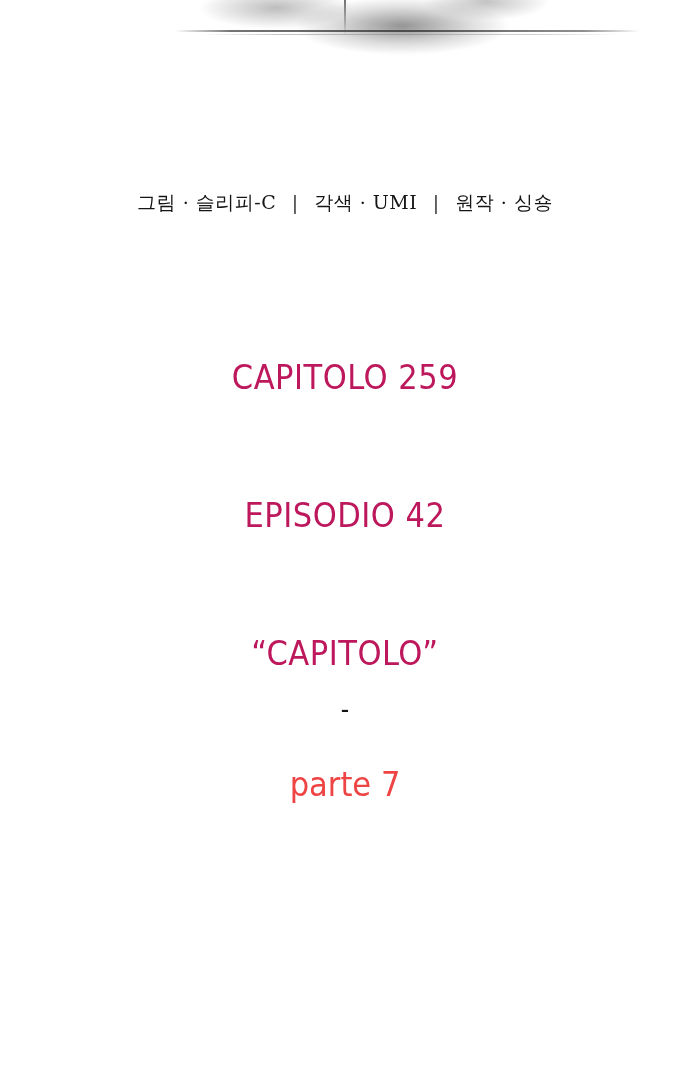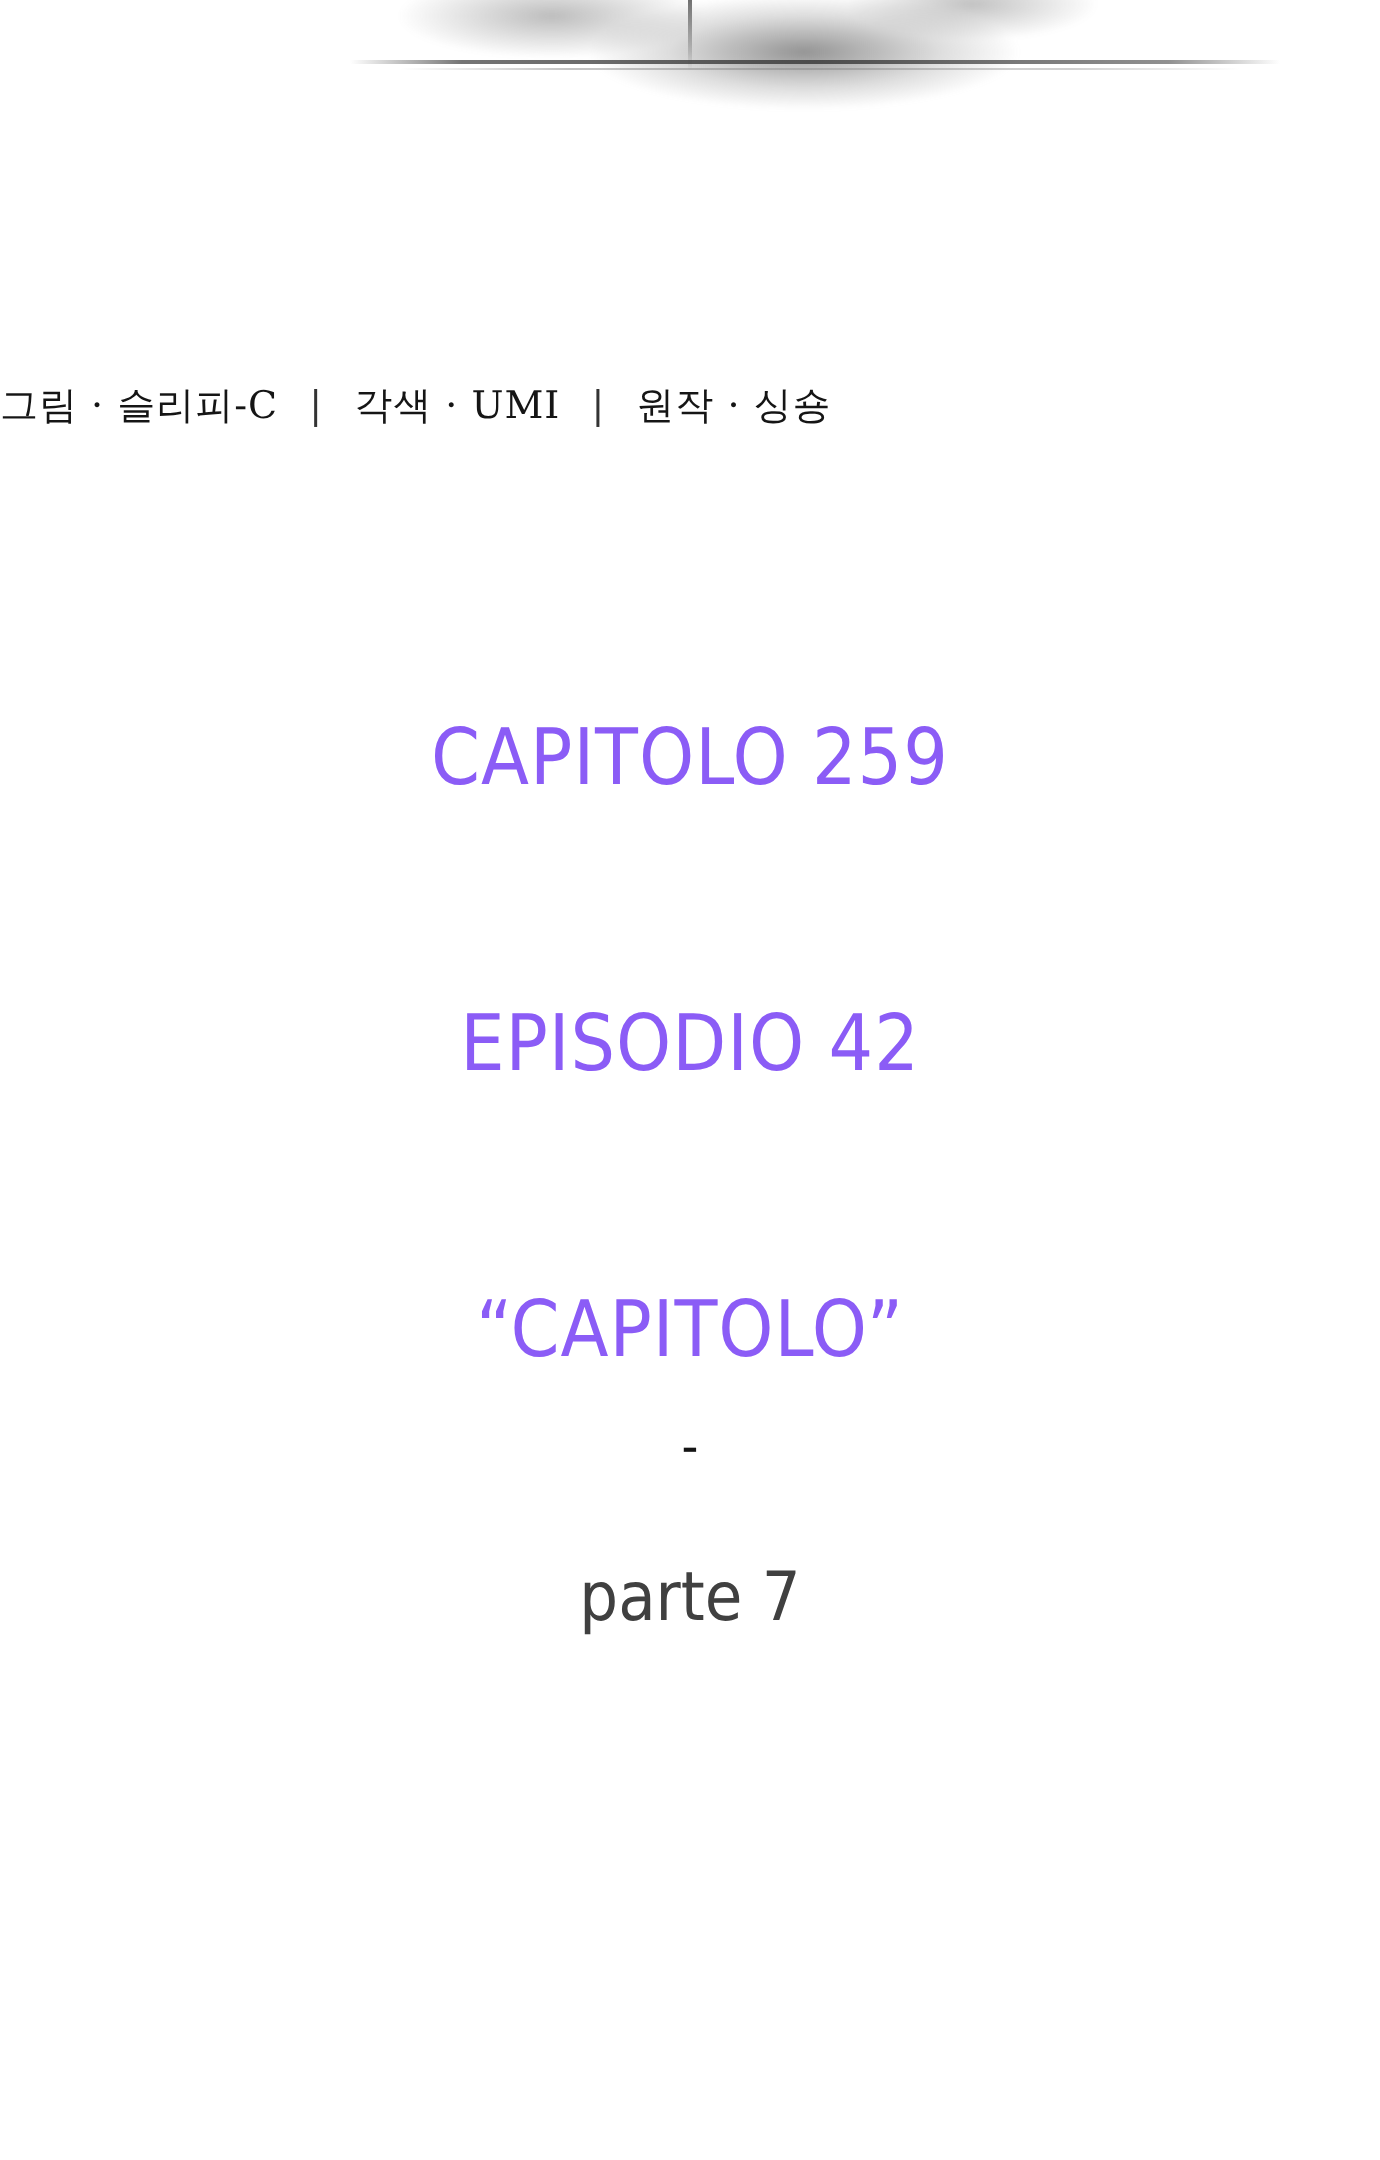--- a/index.html
+++ b/index.html
@@ -61,20 +61,21 @@
     height: 1px;
     background: linear-gradient(to right, rgba(255,255,255,0) 0%, rgba(120,120,120,0.45) 20%, rgba(120,120,120,0.35) 80%, rgba(255,255,255,0) 100%);
   }
 
   
   .credits {
     position: absolute;
     top: 190px;
     left: 0;
     width: 690px;
+    text-align: center;
     font-family: "DejaVu Serif", "Liberation Serif", serif;
     font-size: 19px;
     letter-spacing: 0.5px;
     color: #151515;
     white-space: nowrap;
   }
   .credits .sep {
     display: inline-block;
     padding: 0 9px;
     color: #333;
@@ -85,40 +86,40 @@
     position: absolute;
     top: 360px;
     left: 0;
     width: 690px;
     text-align: center;
   }
   .line-chapter,
   .line-episode,
   .line-title {
     font-family: "DejaVu Sans Condensed", "Liberation Sans Narrow", "Liberation Sans", sans-serif;
-    font-size: 39px;
+    font-size: 34px;
     font-weight: 400;
     letter-spacing: 0.5px;
-    color: #8b5cf6;
+    color: #be185d;
     line-height: 1.0;
   }
   .line-chapter { margin-bottom: 104px; }
   .line-episode { margin-bottom: 104px; }
   .line-title   { margin-bottom: 26px; }
   .line-dash {
     font-family: "DejaVu Sans Condensed", "Liberation Sans Narrow", "Liberation Sans", sans-serif;
     font-size: 26px;
     color: #141414;
     line-height: 1.0;
     margin-bottom: 22px;
   }
   .line-part {
     font-family: "DejaVu Sans Condensed", "Liberation Sans Narrow", "Liberation Sans", sans-serif;
     font-size: 34px;
-    color: #404040;
+    color: #ef4444;
     line-height: 1.0;
     margin-top: 45px;
   }
 </style>
 </head>
 <body>
 
 <div class="artwork">
   <div class="smudge"></div>
   <div class="vline"></div>

